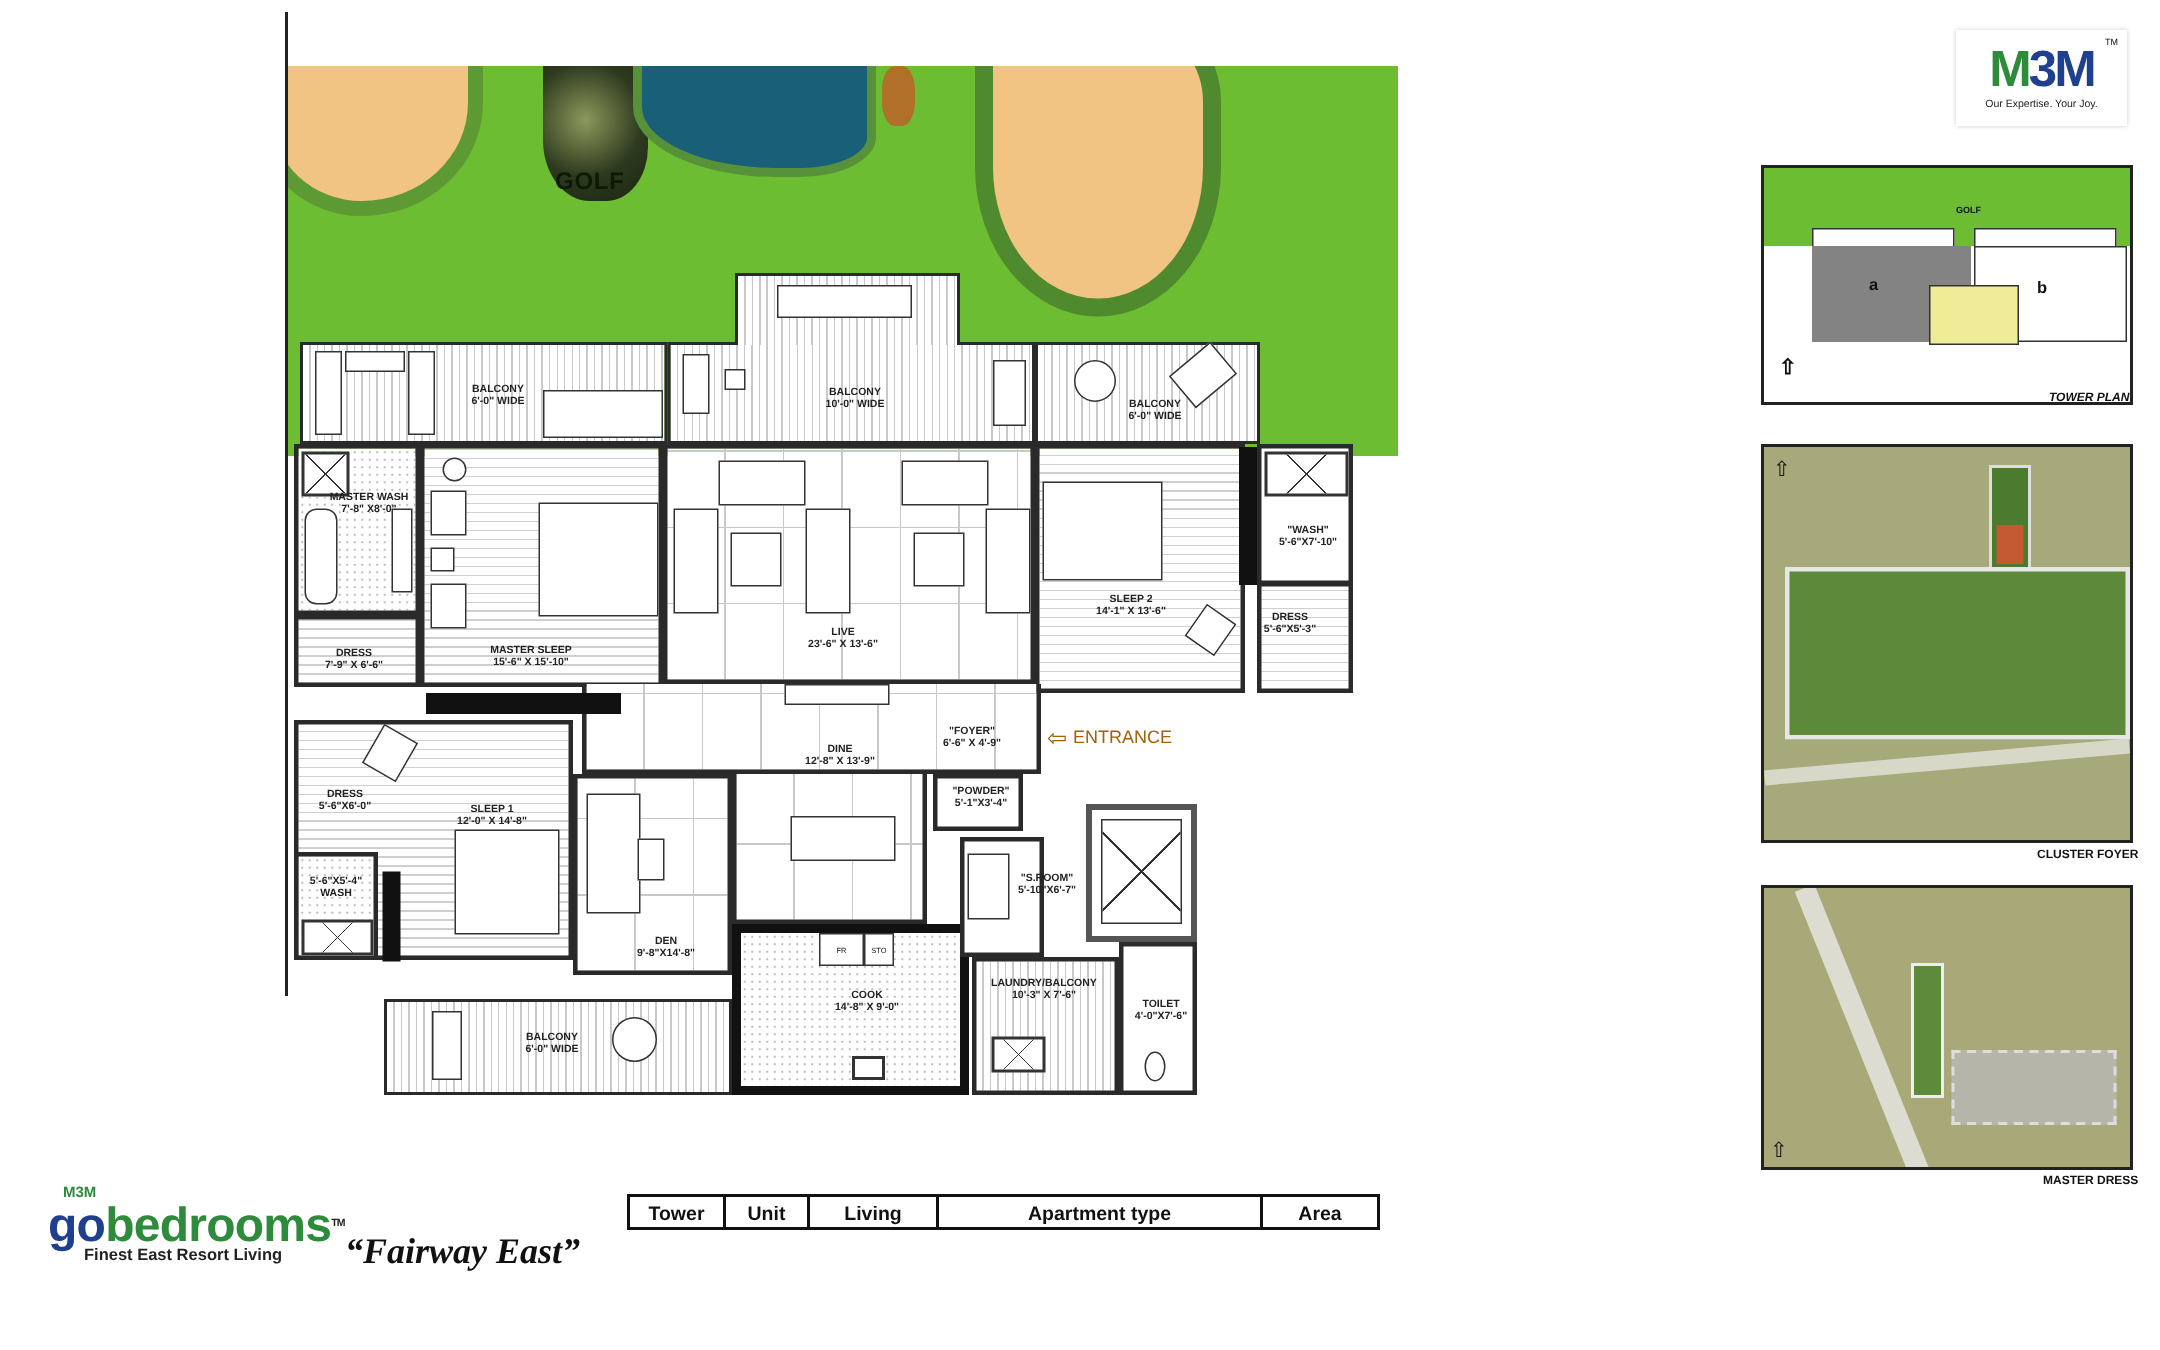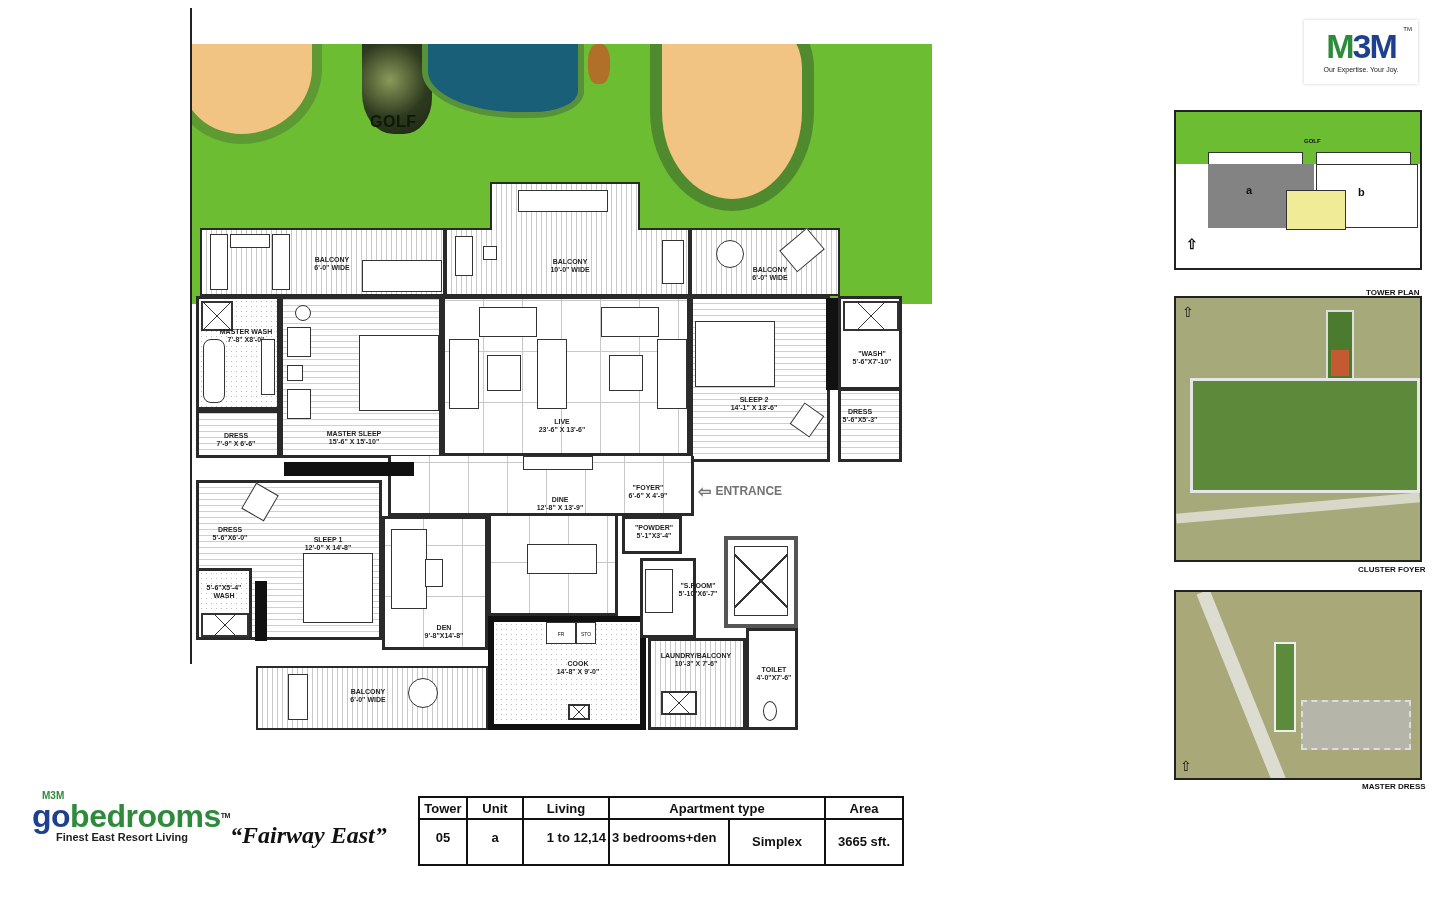--- a/index.html
+++ b/index.html
@@ -26,21 +26,21 @@
       repeating-linear-gradient(0deg, #ffffff 0 50px, #c8c8c8 50px 51px); }
   .dotted { background: radial-gradient(#bbbbbb 0.8px, #ffffff 1px) 0 0/5px 5px; }
   .wall { position: absolute; background: #111; }
   .label { position: absolute; font-size: 7px; font-weight: bold; text-align: center; line-height: 8px; color: #222; white-space: nowrap; transform: translateX(-50%); }
   .furn { position: absolute; border: 1.5px solid #333; background: #fff; }
   .circle { position: absolute; border: 1.5px solid #333; border-radius: 50%; background: #fff; }
   .xbox { position: absolute; border: 2px solid #333; background:
       linear-gradient(45deg, transparent 49%, #333 49% 51%, transparent 51%),
       linear-gradient(-45deg, transparent 49%, #333 49% 51%, transparent 51%), #fff; }
 
-  .entrance { left: 698px; top: 482px; font-size: 12px; font-weight: bold; color: #737373; }
+  .entrance { left: 698px; top: 482px; font-size: 12px; font-weight: normal; color: #a16207; }
   .entrance .arrow { display: inline-block; font-size: 16px; margin-right: 4px; vertical-align: -2px; }
 
   
   .m3m { left: 1304px; top: 20px; width: 114px; height: 64px; background: #fff; box-shadow: 0 0 3px #ccc; text-align: center; }
   .m3m .logo { font-size: 34px; font-weight: bold; letter-spacing: -2px; line-height: 40px; margin-top: 6px; }
   .m3m .logo .g { color: #2e8b3c; } .m3m .logo .b { color: #1f3f8f; }
   .m3m .tm { position: absolute; right: 6px; top: 6px; font-size: 6px; }
   .m3m .tag { font-size: 7px; color: #222; }
 
   .thumb { left: 1174px; width: 248px; border: 2px solid #222; overflow: hidden; }
@@ -306,21 +306,21 @@
   <div class="golf-t">GOLF</div>
   <div class="top-a"></div>
   <div class="top-b"></div>
   <div class="bldg-a"></div>
   <div class="bldg-b"></div>
   <div class="bldg-hl"></div>
   <div class="lbl" style="left:70px;top:72px;">a</div>
   <div class="lbl" style="left:182px;top:74px;">b</div>
   <div class="lbl" style="left:10px;top:124px;font-size:14px;">⇧</div>
 </div>
-<div class="thumb-caption" style="left:1366px;top:288px;">TOWER PLAN</div>
+<div class="thumb-caption" style="left:1366px;top:260px;font-style:italic;">TOWER PLAN</div>
 
 <div class="abs thumb cluster">
   <div class="pit"></div>
   <div class="court"></div>
   <div class="site"></div>
   <div class="road"></div>
   <div style="position:absolute;left:6px;top:6px;font-size:14px;">⇧</div>
 </div>
 <div class="thumb-caption" style="left:1358px;top:565px;">CLUSTER FOYER</div>
 
@@ -335,28 +335,20 @@
 <div class="abs golfestate">
   <div class="m">M3M</div>
   <div class="name"><span class="go">go</span><span>bedrooms</span><span class="tm">TM</span></div>
   <div class="sub">Finest East Resort Living</div>
 </div>
 <div class="abs fairway">“Fairway East”</div>
 
 <table class="spec">
   <tbody>
       <tr>
-    <th style="width:48px;">Tower</th>
+    <th style="width:64px;">Tower</th>
     <th style="width:56px;">Unit</th>
     <th style="width:86px;">Living</th>
     <th colspan="2" style="width:216px;">Apartment type</th>
     <th style="width:78px;">Area</th>
   </tr>
-  <tr>
-    <td>05</td>
-    <td>a</td>
-    <td style="text-align:right;">1 to 12,14</td>
-    <td style="width:120px;text-align:left;">3 bedrooms+den</td>
-    <td style="width:96px;padding-top:14px;">Simplex</td>
-    <td style="padding-top:14px;">3665 sft.</td>
-  </tr>
 </tbody>
   </table>
 
 </body></html>

